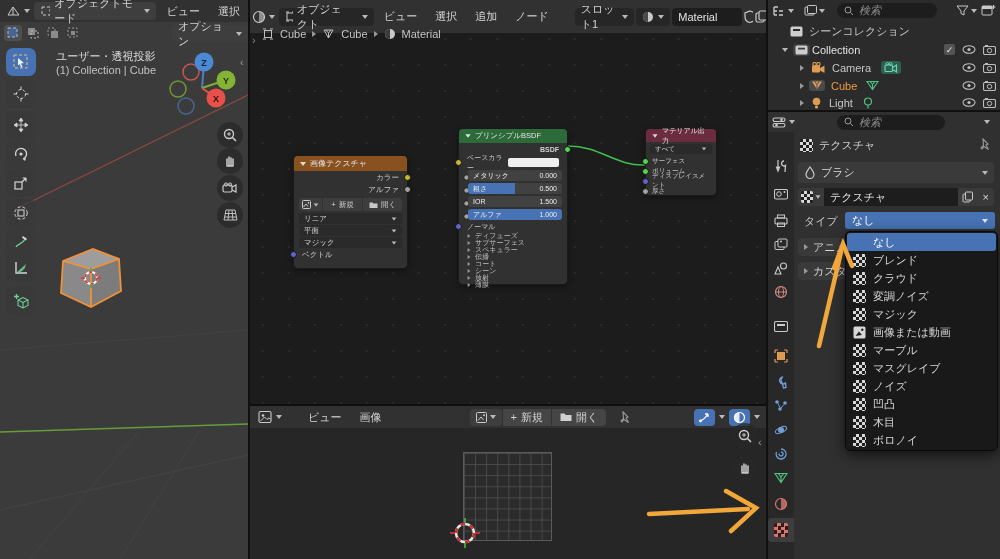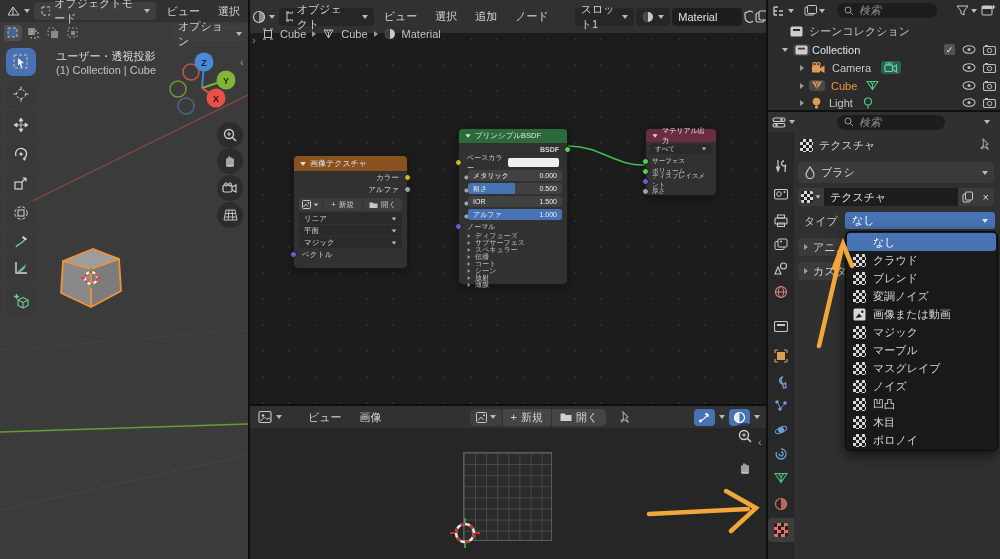--- a/index.html
+++ b/index.html
@@ -864,41 +864,41 @@
     </div>
   </div>
 
   <div id="tex-menu">
     <div class="mi sel">
         <span style="width:13px;"></span>
         <span>なし</span>
       </div>
     <div class="mi">
         <span class="chk" style="width:13px;height:13px;"></span>
+        <span>ブレンド</span>
+      </div>
+    <div class="mi">
+        <span class="chk" style="width:13px;height:13px;"></span>
         <span>クラウド</span>
-      </div>
-    <div class="mi">
-        <span class="chk" style="width:13px;height:13px;"></span>
-        <span>ブレンド</span>
       </div>
     <div class="mi">
         <span class="chk" style="width:13px;height:13px;"></span>
         <span>変調ノイズ</span>
+      </div>
+    <div class="mi">
+        <span class="chk" style="width:13px;height:13px;"></span>
+        <span>マジック</span>
       </div>
     <div class="mi">
         <svg width="13" height="13">
           <rect x="0.5" y="0.5" width="12" height="12" rx="1.5" fill="#d8d8d8"></rect>
           <path d="M2.5 10 L6 5.5 L9 9" fill="#1f1f1f"></path>
           <circle cx="9.3" cy="3.8" r="1.2" fill="#1f1f1f"></circle>
         </svg>
         <span>画像または動画</span>
-      </div>
-    <div class="mi">
-        <span class="chk" style="width:13px;height:13px;"></span>
-        <span>マジック</span>
       </div>
     <div class="mi">
         <span class="chk" style="width:13px;height:13px;"></span>
         <span>マーブル</span>
       </div>
     <div class="mi">
         <span class="chk" style="width:13px;height:13px;"></span>
         <span>マスグレイブ</span>
       </div>
     <div class="mi">

